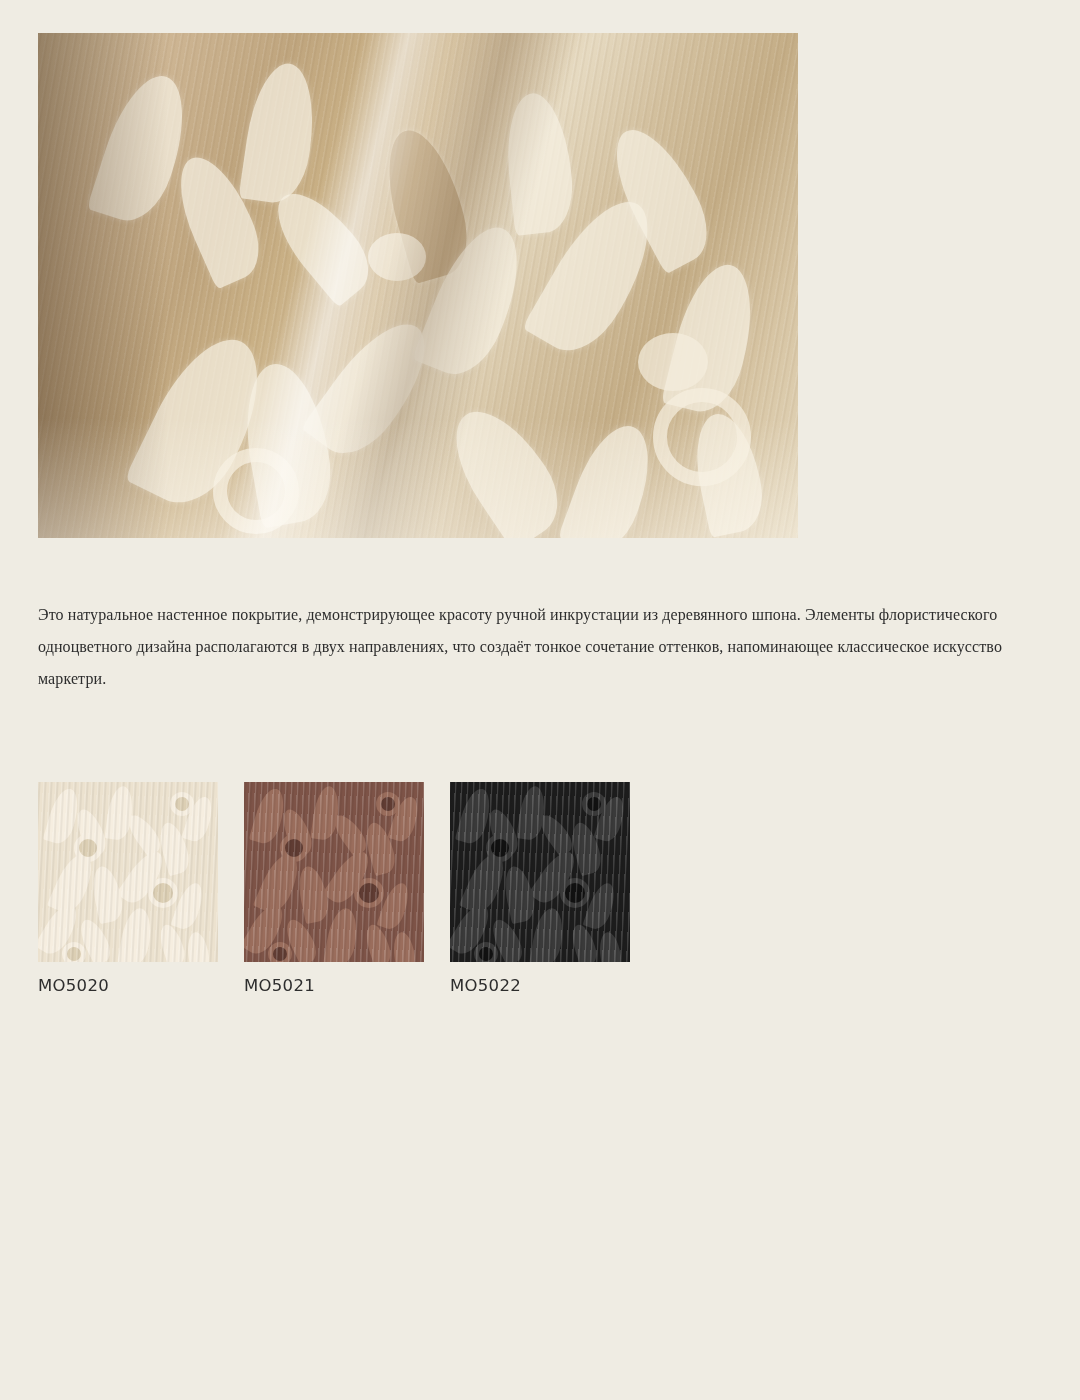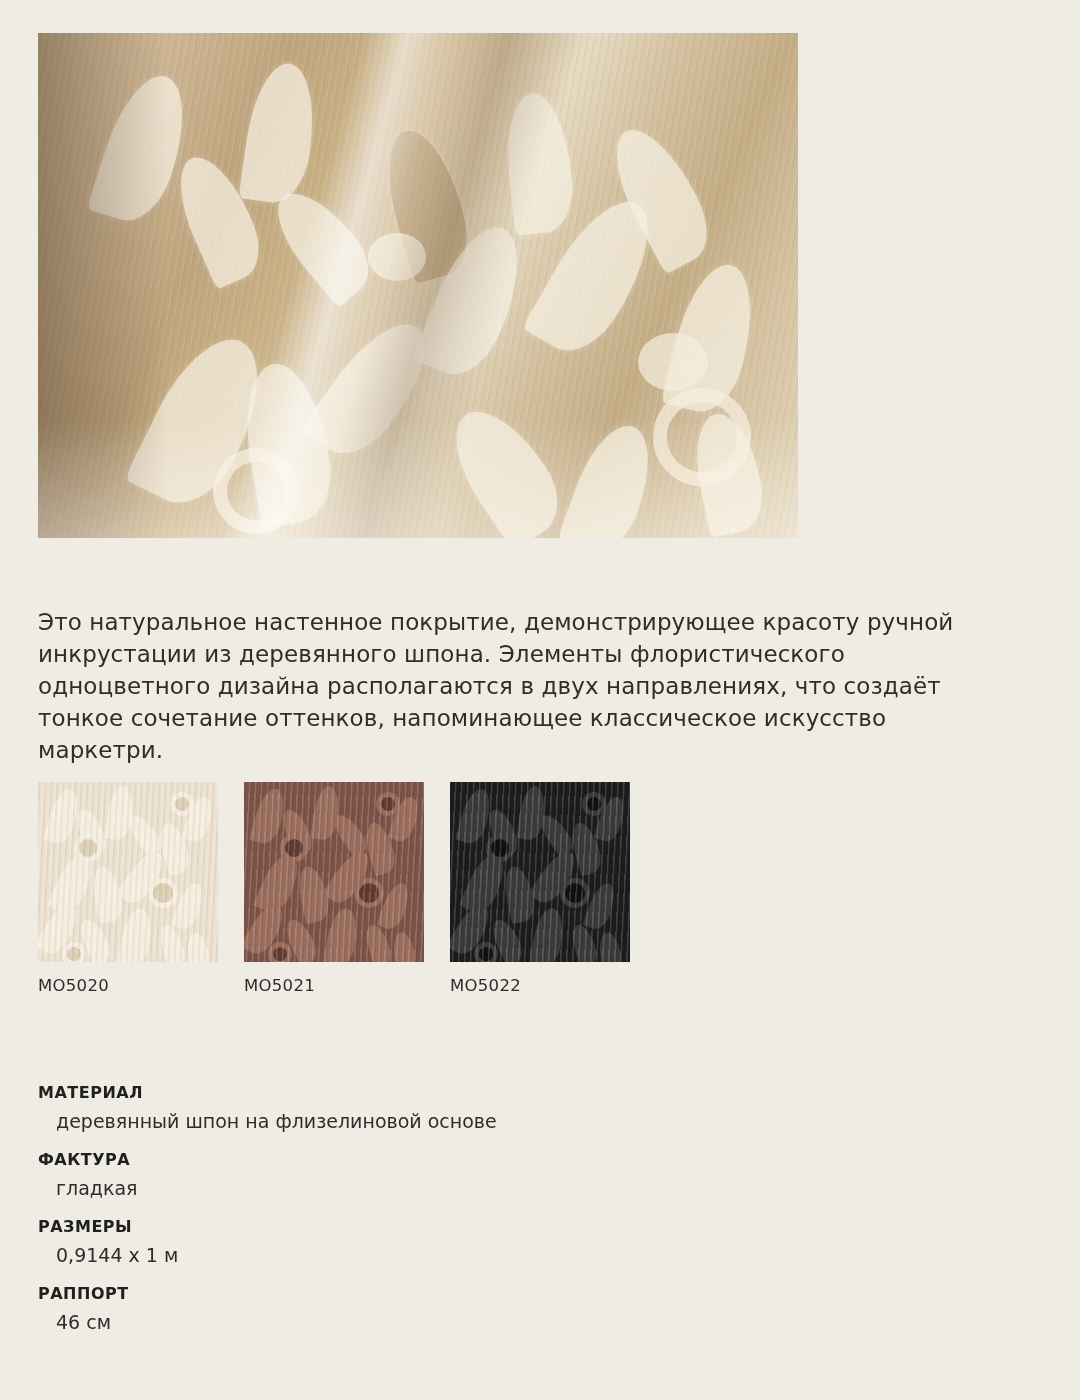--- a/index.html
+++ b/index.html
@@ -98,24 +98,25 @@
     border-radius: 50%;
     border: 14px solid rgba(246,239,224,0.70);
   }
 
   
   .description {
     position: absolute;
     left: 38px;
     top: 583px;
     width: 980px;
-    font-size: 23px;
+    font-size: 16px;
     line-height: 32px;
     color: #2d2d2d;
     letter-spacing: 0.1px;
+    font-family: Liberation Serif, serif;
   }
 
   
   .swatches {
     position: absolute;
     left: 38px;
     top: 782px;
     display: flex;
     gap: 26px;
   }
@@ -303,27 +304,14 @@
             <div class="r" style="left: 24px; top: 160px; width: 14px; height: 14px; border: 5px solid rgb(58, 58, 58); background: rgb(17, 17, 17);"></div>
             <div class="r" style="left: 132px; top: 10px; width: 14px; height: 14px; border: 5px solid rgb(58, 58, 58); background: rgb(17, 17, 17);"></div>
           </div>
         <div class="chip-grain"></div>
       </div>
       <div class="swatch-label">MO5022</div>
     </div>
 
   </div>
 
-  <div class="specs">
-    <div class="spec-term">МАТЕРИАЛ</div>
-    <div class="spec-desc">деревянный шпон на флизелиновой основе</div>
-
-    <div class="spec-term">ФАКТУРА</div>
-    <div class="spec-desc">гладкая</div>
-
-    <div class="spec-term">РАЗМЕРЫ</div>
-    <div class="spec-desc">0,9144 х 1 м</div>
-
-    <div class="spec-term">РАППОРТ</div>
-    <div class="spec-desc">46 см</div>
-  </div>
 
 </div>
 
 </body></html>

